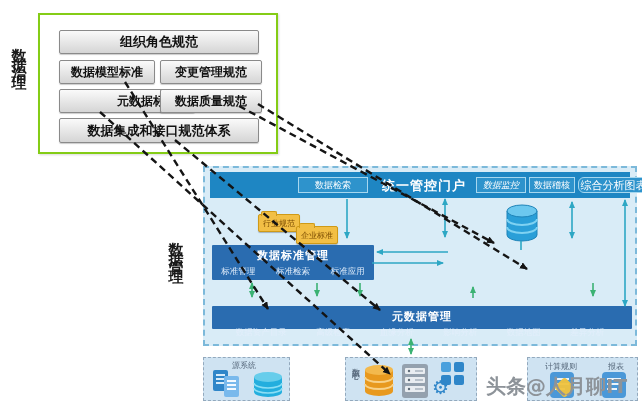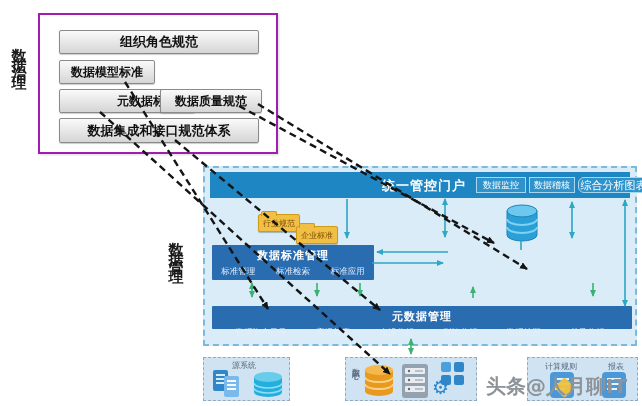--- a/index.html
+++ b/index.html
@@ -1,20 +1,20 @@
 <!DOCTYPE html>
 <html><head>
 <meta charset="utf-8">
 <style>
   html,body{margin:0;padding:0;background:#fff;}
   .stage{position:relative;width:642px;height:406px;background:#ffffff;overflow:hidden;
          font-family:"DejaVu Sans",sans-serif;}
   
   .gov-box{position:absolute;left:38px;top:13px;width:236px;height:137px;background:#fff;
-           border:2px solid #a21caf;box-shadow:1px 1px 2px rgba(0,0,0,.15);}
+           border:2px solid #84cc16;box-shadow:1px 1px 2px rgba(0,0,0,.15);}
   .gray-btn{position:absolute;background:linear-gradient(#fafafa,#d5d5d5);border:1px solid #8a8a8a;
             border-radius:2px;display:flex;align-items:center;justify-content:center;
             font-weight:bold;color:#111;font-size:12px;box-shadow:0 1px 1px rgba(0,0,0,.2);}
   .v-label{position:absolute;writing-mode:vertical-rl;text-orientation:upright;
            font-weight:bold;color:#1a1a1a;font-size:15px;letter-spacing:9px;}
   
   .panel{position:absolute;left:203px;top:166px;width:434px;height:180px;
          background:#d9ecf7;border:2px dashed #7cb9da;box-sizing:border-box;}
   .portal-bar{position:absolute;left:5px;top:4px;width:420px;height:26px;background:#1e86c3;}
   .portal-btn{position:absolute;top:5px;height:16px;background:#2e93cc;border:1px solid #a6d7ef;
@@ -49,29 +49,31 @@
 <body>
 
 <div class="stage">
 
   <div class="v-label" style="left:9px;top:36px;">数据治理</div>
   <div class="v-label" style="left:166px;top:230px;">数据管理</div>
 
   <div class="gov-box">
     <div class="gray-btn" style="left:19px;top:15px;width:198px;height:22px;font-size:13px;">组织角色规范</div>
     <div class="gray-btn" style="left:19px;top:45px;width:94px;height:22px;">数据模型标准</div>
+    <div class="gray-btn" style="left:120px;top:45px;width:100px;height:22px;">变更管理规范</div>
     <div class="gray-btn" style="left:19px;top:74px;width:94px;height:22px;padding-left:40px;">元数据标准</div>
     <div class="gray-btn" style="left:120px;top:74px;width:100px;height:22px;">数据质量规范</div>
     <div class="gray-btn" style="left:19px;top:103px;width:198px;height:23px;font-size:13px;">数据集成和接口规范体系</div>
   </div>
 
   <div class="panel">
     <div class="portal-bar">
+      <div class="portal-btn" style="left:88px;width:70px;">数据检索</div>
       <div class="portal-title" style="left:172px;">统一管控门户</div>
-      <div class="portal-btn" style="left:266px;width:50px;">数据监控</div>
+      <div class="portal-btn" style="left:266px;width:50px;font-style:italic;">数据监控</div>
       <div class="portal-btn" style="left:319px;width:46px;">数据稽核</div>
       <div class="portal-btn" style="left:368px;width:71px;font-size:11px;border-radius:6px;">综合分析图表</div>
     </div>
 
     <div class="tag" style="left:53px;top:46px;">行业规范</div>
     <div class="tag" style="left:91px;top:58px;">企业标准</div>
 
     <svg class="icon-abs" style="left:299px;top:35px;" width="36" height="42" viewBox="0 0 36 42">
       <path d="M3,8 v24 a15,6 0 0 0 30,0 v-24" fill="#2a9fd8"></path>
       <path d="M3,8 v24 a15,6 0 0 0 30,0 v-24" fill="none" stroke="#1d83b8" stroke-width="1"></path>

